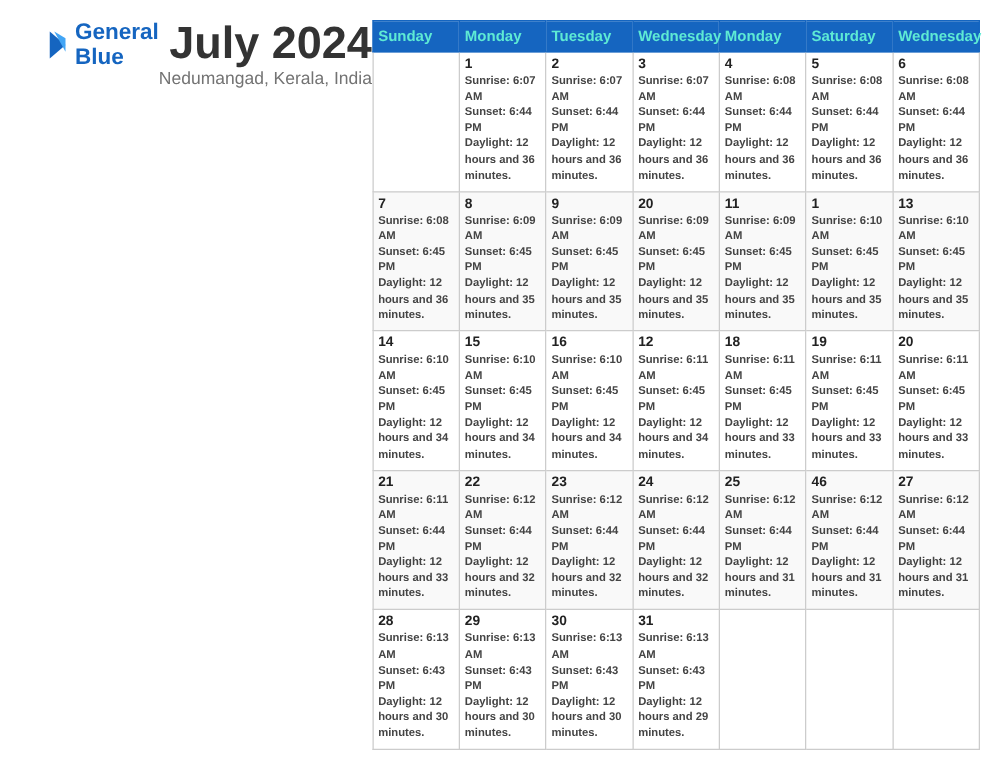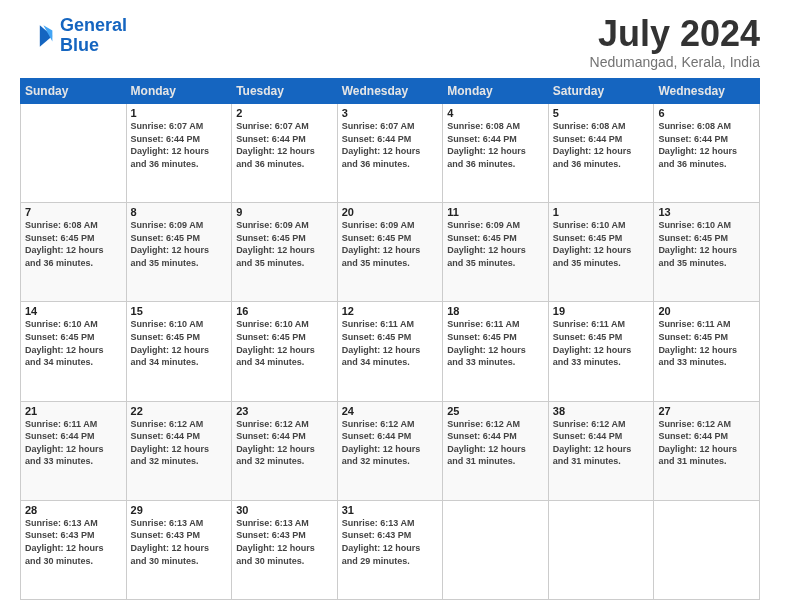--- a/index.html
+++ b/index.html
@@ -6,23 +6,23 @@
     body {
       font-family: Arial, sans-serif;
       background: #fff;
       width: 792px;
       height: 612px;
       overflow: hidden;
     }
     .page {
       width: 792px;
       height: 612px;
-      padding: 16px 32px 12px 20px;
+      padding: 16px 8px 12px 20px;
       display: flex;
-      flex-direction: column;
+      flex-direction: row;
     }
     .header {
       display: flex;
       justify-content: space-between;
       align-items: flex-start;
       margin-bottom: 8px;
     }
     .logo {
       display: flex;
       align-items: center;
@@ -36,21 +36,20 @@
     }
     .logo-text span {
       color: #1565c0;
     }
     .logo-icon {
       width: 36px;
       height: 36px;
     }
     .title-block {
       text-align: right;
-      margin-left: 36px;
     }
     .month-title {
       font-size: 36px;
       font-weight: bold;
       color: #333;
       line-height: 1;
     }
     .subtitle {
       font-size: 14px;
       color: #737373;
@@ -58,21 +57,21 @@
     }
     .calendar {
       flex: 1;
       border: 1px solid #ccc;
       border-collapse: collapse;
       width: 100%;
       table-layout: fixed;
     }
     .calendar th {
       background: #1565c0;
-      color: #e5e5e5;
+      color: #5eead4;
       font-size: 12px;
       font-weight: bold;
       padding: 5px 4px;
       text-align: left;
       border: 1px solid #1565c0;
     }
     .calendar td {
       border: 1px solid #ccc;
       vertical-align: top;
       padding: 3px 4px;
@@ -167,21 +166,21 @@
           <td><span class="day-num">18</span><span class="cell-text">Sunrise: 6:11 AM<br>Sunset: 6:45 PM<br>Daylight: 12 hours and 33 minutes.</span></td>
           <td><span class="day-num">19</span><span class="cell-text">Sunrise: 6:11 AM<br>Sunset: 6:45 PM<br>Daylight: 12 hours and 33 minutes.</span></td>
           <td><span class="day-num">20</span><span class="cell-text">Sunrise: 6:11 AM<br>Sunset: 6:45 PM<br>Daylight: 12 hours and 33 minutes.</span></td>
         </tr>
         <tr>
           <td><span class="day-num">21</span><span class="cell-text">Sunrise: 6:11 AM<br>Sunset: 6:44 PM<br>Daylight: 12 hours and 33 minutes.</span></td>
           <td><span class="day-num">22</span><span class="cell-text">Sunrise: 6:12 AM<br>Sunset: 6:44 PM<br>Daylight: 12 hours and 32 minutes.</span></td>
           <td><span class="day-num">23</span><span class="cell-text">Sunrise: 6:12 AM<br>Sunset: 6:44 PM<br>Daylight: 12 hours and 32 minutes.</span></td>
           <td><span class="day-num">24</span><span class="cell-text">Sunrise: 6:12 AM<br>Sunset: 6:44 PM<br>Daylight: 12 hours and 32 minutes.</span></td>
           <td><span class="day-num">25</span><span class="cell-text">Sunrise: 6:12 AM<br>Sunset: 6:44 PM<br>Daylight: 12 hours and 31 minutes.</span></td>
-          <td><span class="day-num">38</span><span class="cell-text">Sunrise: 6:12 AM<br>Sunset: 6:44 PM<br>Daylight: 12 hours and 31 minutes.</span></td>
+          <td><span class="day-num">46</span><span class="cell-text">Sunrise: 6:12 AM<br>Sunset: 6:44 PM<br>Daylight: 12 hours and 31 minutes.</span></td>
           <td><span class="day-num">27</span><span class="cell-text">Sunrise: 6:12 AM<br>Sunset: 6:44 PM<br>Daylight: 12 hours and 31 minutes.</span></td>
         </tr>
         <tr>
           <td><span class="day-num">28</span><span class="cell-text">Sunrise: 6:13 AM<br>Sunset: 6:43 PM<br>Daylight: 12 hours and 30 minutes.</span></td>
           <td><span class="day-num">29</span><span class="cell-text">Sunrise: 6:13 AM<br>Sunset: 6:43 PM<br>Daylight: 12 hours and 30 minutes.</span></td>
           <td><span class="day-num">30</span><span class="cell-text">Sunrise: 6:13 AM<br>Sunset: 6:43 PM<br>Daylight: 12 hours and 30 minutes.</span></td>
           <td><span class="day-num">31</span><span class="cell-text">Sunrise: 6:13 AM<br>Sunset: 6:43 PM<br>Daylight: 12 hours and 29 minutes.</span></td>
           <td class="empty-cell"></td>
           <td class="empty-cell"></td>
           <td class="empty-cell"></td>

